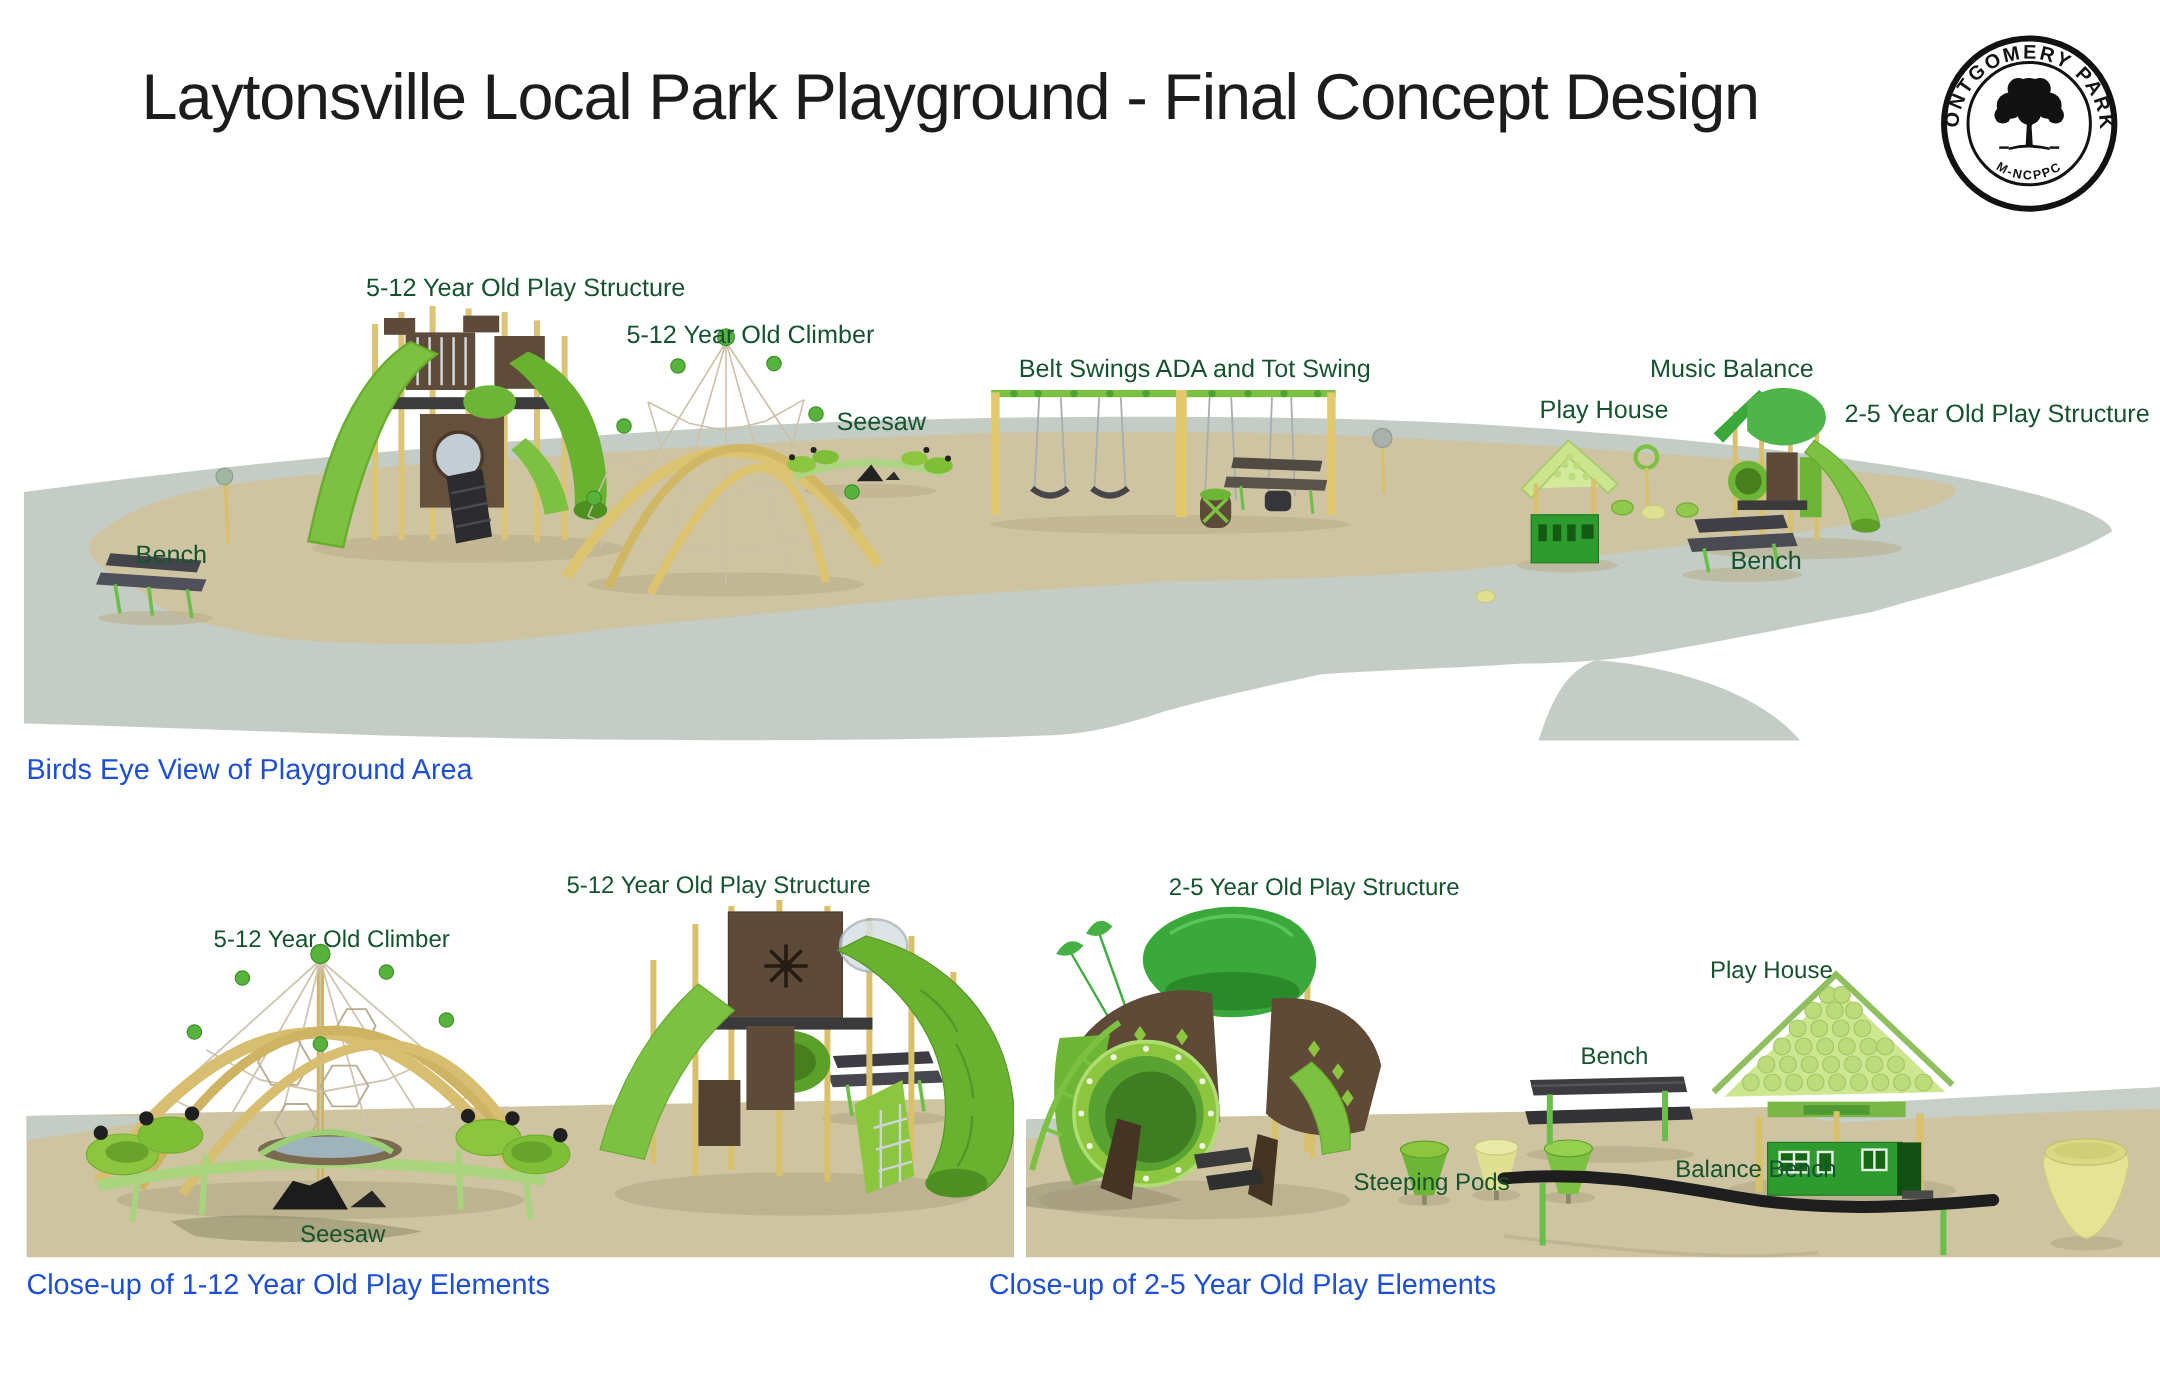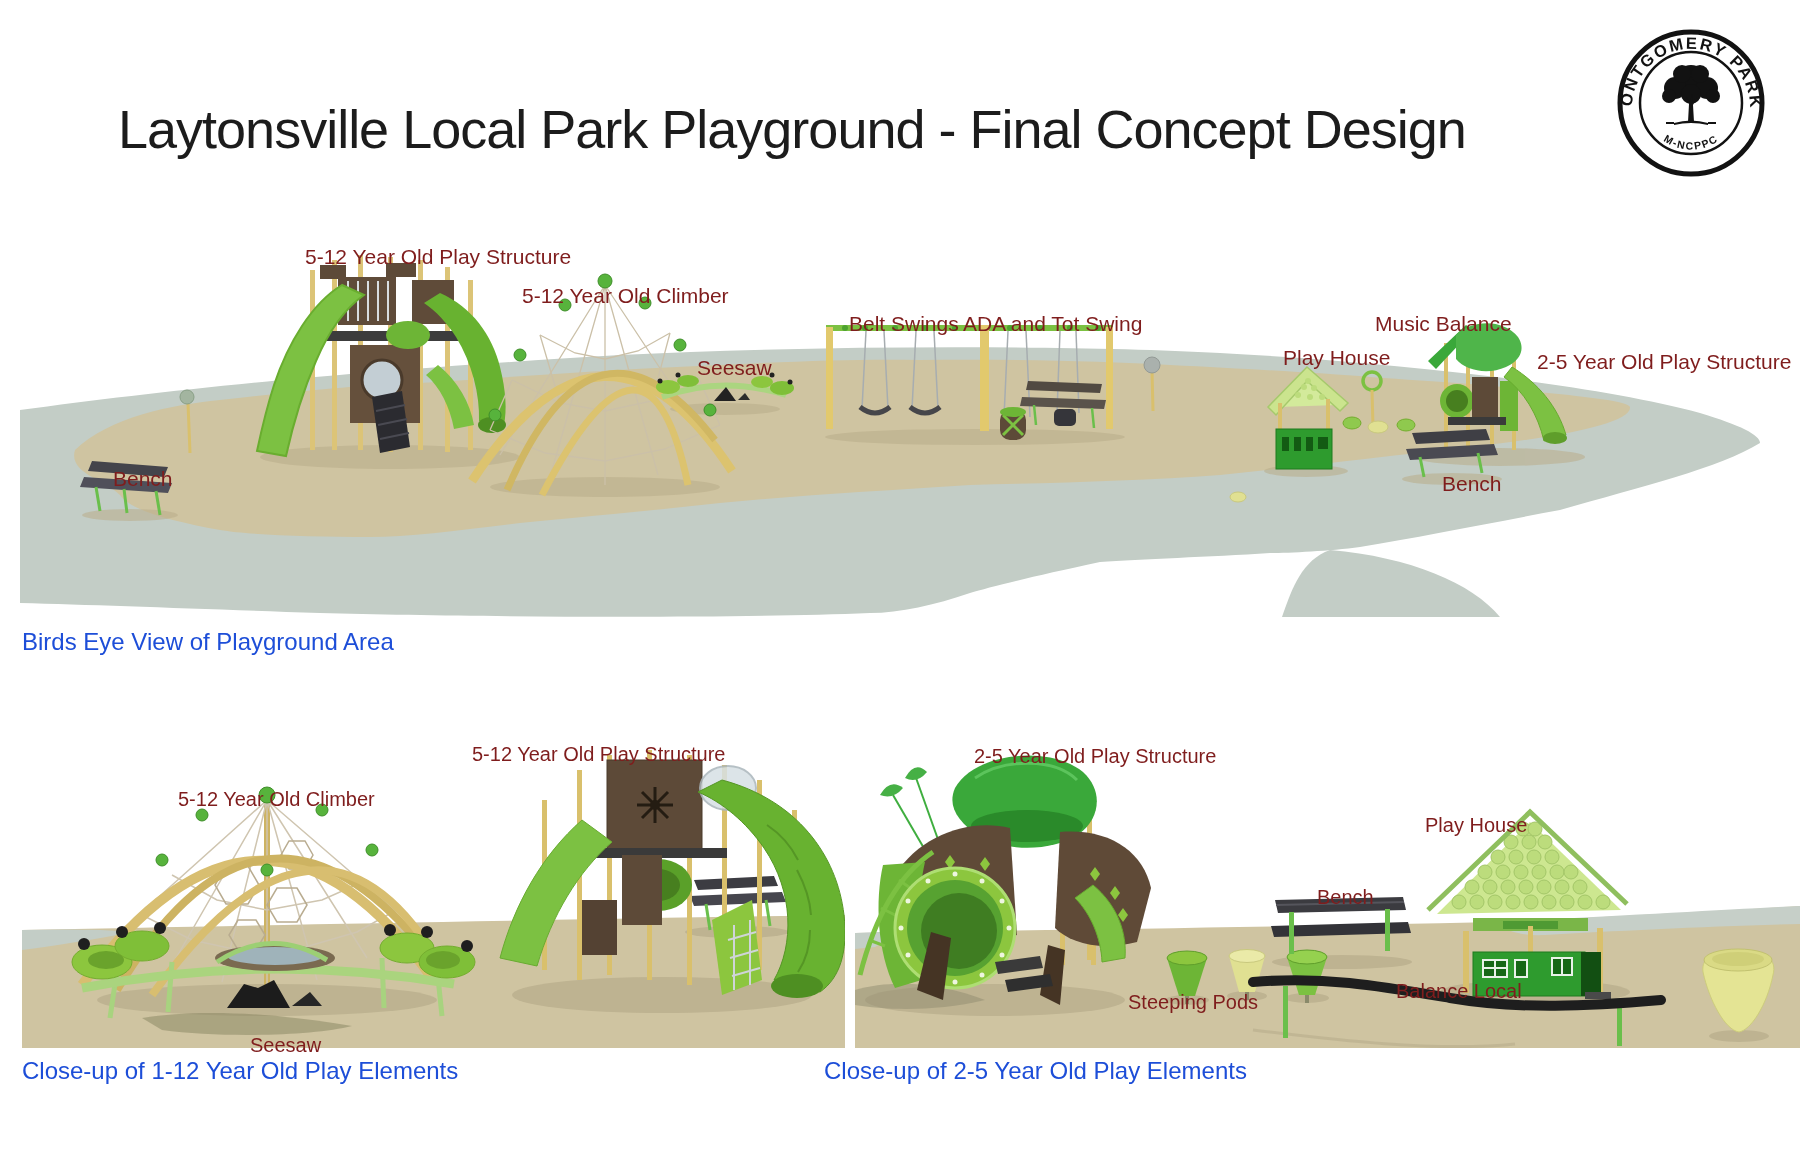--- a/index.html
+++ b/index.html
@@ -1,21 +1,21 @@
 <!DOCTYPE html>
 <html><head>
 <meta charset="utf-8">
 <style>
   html,body{margin:0;padding:0;background:#ffffff;}
   #page{position:relative;width:1800px;height:1165px;background:#fff;overflow:hidden;
         font-family:"Liberation Sans",sans-serif;color:#2e2e2e;}
   #title{position:absolute;left:118px;top:50px;font-size:54px;font-weight:300;
-         letter-spacing:-1px;color:#1c1c1c;white-space:nowrap;margin-top:48px;}
+         letter-spacing:-1px;color:#1c1c1c;white-space:nowrap;}
   #logo{position:absolute;left:1616px;top:28px;}
-  .lbl{position:absolute;font-size:21px;color:#7f1d1d;white-space:nowrap;margin-top:16px;}
+  .lbl{position:absolute;font-size:21px;color:#14532d;white-space:nowrap;}
   .lbl-sm{font-size:20px;}
   .cap{position:absolute;font-size:24px;color:#1d4ed8;white-space:nowrap;}
   .scene{position:absolute;}
 </style>
 </head>
 <body>
 
 <div id="page">
 
   <div id="title">Laytonsville Local Park Playground - Final Concept Design</div>
@@ -574,16 +574,16 @@
       <path d="M 848,272 C 846,258 858,250 885,250 C 912,250 922,260 918,275 C 912,305 896,330 884,332 C 870,330 854,300 848,272 Z" fill="#e4e494" stroke="#cdcd7c"></path>
       <ellipse cx="883" cy="260" rx="34" ry="11" fill="#dada85" stroke="#c2c270"></ellipse>
       <ellipse cx="883" cy="259" rx="26" ry="7" fill="#cfcf78"></ellipse>
     </g>
   </svg>
 
   <div class="lbl lbl-sm" style="left:974px;top:729px">2-5 Year Old Play Structure</div>
   <div class="lbl lbl-sm" style="left:1425px;top:798px">Play House</div>
   <div class="lbl lbl-sm" style="left:1317px;top:870px">Bench</div>
   <div class="lbl lbl-sm" style="left:1128px;top:975px">Steeping Pods</div>
-  <div class="lbl lbl-sm" style="left:1396px;top:964px">Balance Local</div>
+  <div class="lbl lbl-sm" style="left:1396px;top:964px">Balance Bench</div>
   <div class="cap" style="left:824px;top:1057px">Close-up of 2-5 Year Old Play Elements</div>
 
 </div>
 
 </body></html>

